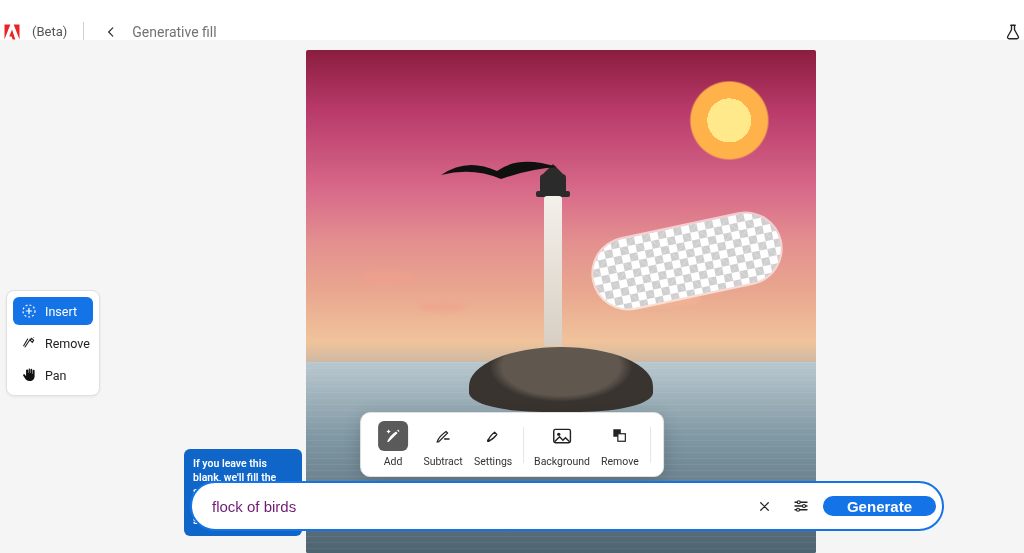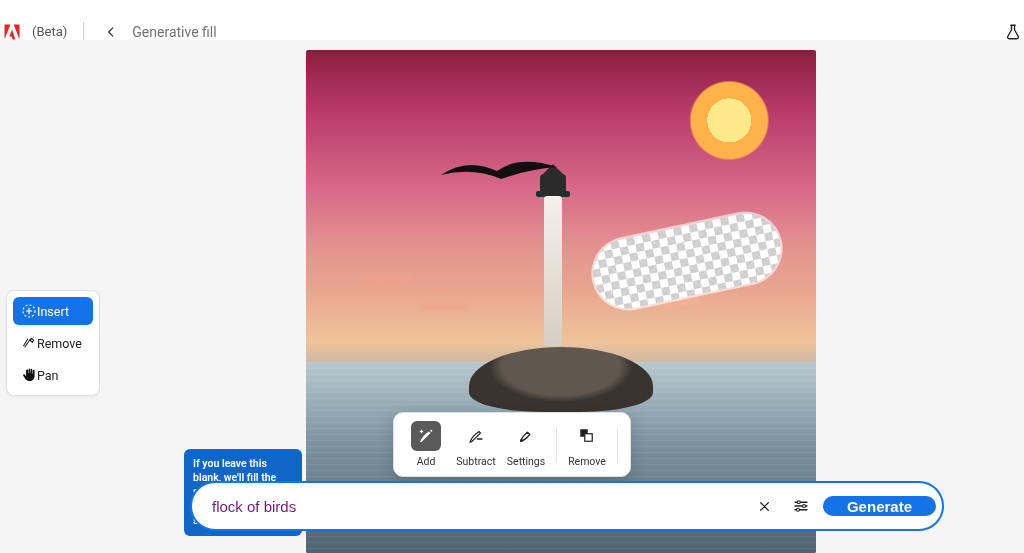--- a/index.html
+++ b/index.html
@@ -49,21 +49,21 @@
            linear-gradient(45deg, transparent 75%, #cfcfcf 75%),
            linear-gradient(-45deg, transparent 75%, #cfcfcf 75%);
          background-size:16px 16px;
          background-position:0 0, 0 8px, 8px -8px, -8px 0;
          background-color:#fff;
          box-shadow:0 0 0 2px rgba(255,255,255,.6);
   }
 
   
   .tool-panel { position:absolute; left:6px; top:250px; width:94px; background:#fff; border:1px solid #e0e0e0; border-radius:8px; padding:6px; display:flex; flex-direction:column; gap:4px; box-shadow:0 1px 3px rgba(0,0,0,.06); }
-  .tool-item { display:flex; align-items:center; padding:6px 8px; font-size:12.5px; border-radius:6px; cursor:pointer; color:#222; }
+  .tool-item { display:flex; align-items:center; gap:8px; padding:6px 8px; font-size:12.5px; border-radius:6px; cursor:pointer; color:#222; }
   .tool-item.active { background:#1473e6; color:#fff; }
   .tool-item .ticon { width:16px; height:16px; display:flex; align-items:center; justify-content:center; }
   .tool-item.active .ticon svg path, .tool-item.active .ticon svg circle { stroke:#fff; }
 
   
   .float-toolbar { position:absolute; left:50%; top:372px; transform:translateX(-50%); background:#fff; border:1px solid #e2e2e2; border-radius:10px; padding:8px 12px; display:flex; align-items:center; gap:10px; box-shadow:0 4px 18px rgba(0,0,0,.18); }
   .tb-item { display:flex; flex-direction:column; align-items:center; gap:4px; cursor:pointer; min-width:40px; }
   .tb-icon { width:30px; height:30px; display:flex; align-items:center; justify-content:center; border-radius:6px; color:#333; }
   .tb-item.active .tb-icon { background:#5a5a5a; color:#fff; }
   .tb-label { font-size:10.5px; color:#333; }
@@ -181,20 +181,30 @@
         <svg width="18" height="18" viewBox="0 0 24 24" fill="none">
             <path d="M5 19c1-4 4-8 9-12l3 3c-4 5-8 8-12 9z" stroke="#222" stroke-width="1.7" stroke-linejoin="round"></path>
             <circle cx="6" cy="18" r="2" fill="#222"></circle>
           </svg>
       </div>
       <span class="tb-label">Settings</span>
     </div>
     <div class="tb-div"></div>
     <div class="tb-item">
       <div class="tb-icon">
+        <svg width="20" height="18" viewBox="0 0 24 20" fill="none">
+            <rect x="2" y="2" width="20" height="16" rx="2" stroke="#222" stroke-width="1.7"></rect>
+            <circle cx="8" cy="8" r="2" fill="#222"></circle>
+            <path d="M3 17l6-6 4 4 3-3 5 5" stroke="#222" stroke-width="1.7" fill="none"></path>
+          </svg>
+      </div>
+      <span class="tb-label">Background</span>
+    </div>
+    <div class="tb-item">
+      <div class="tb-icon">
         <svg width="18" height="18" viewBox="0 0 24 24" fill="none">
             <rect x="3" y="3" width="10" height="10" fill="#222"></rect>
             <rect x="9" y="9" width="10" height="10" fill="#fff" stroke="#222" stroke-width="1.6"></rect>
           </svg>
       </div>
       <span class="tb-label">Remove</span>
     </div>
     <div class="tb-div"></div>
   </div>
 

